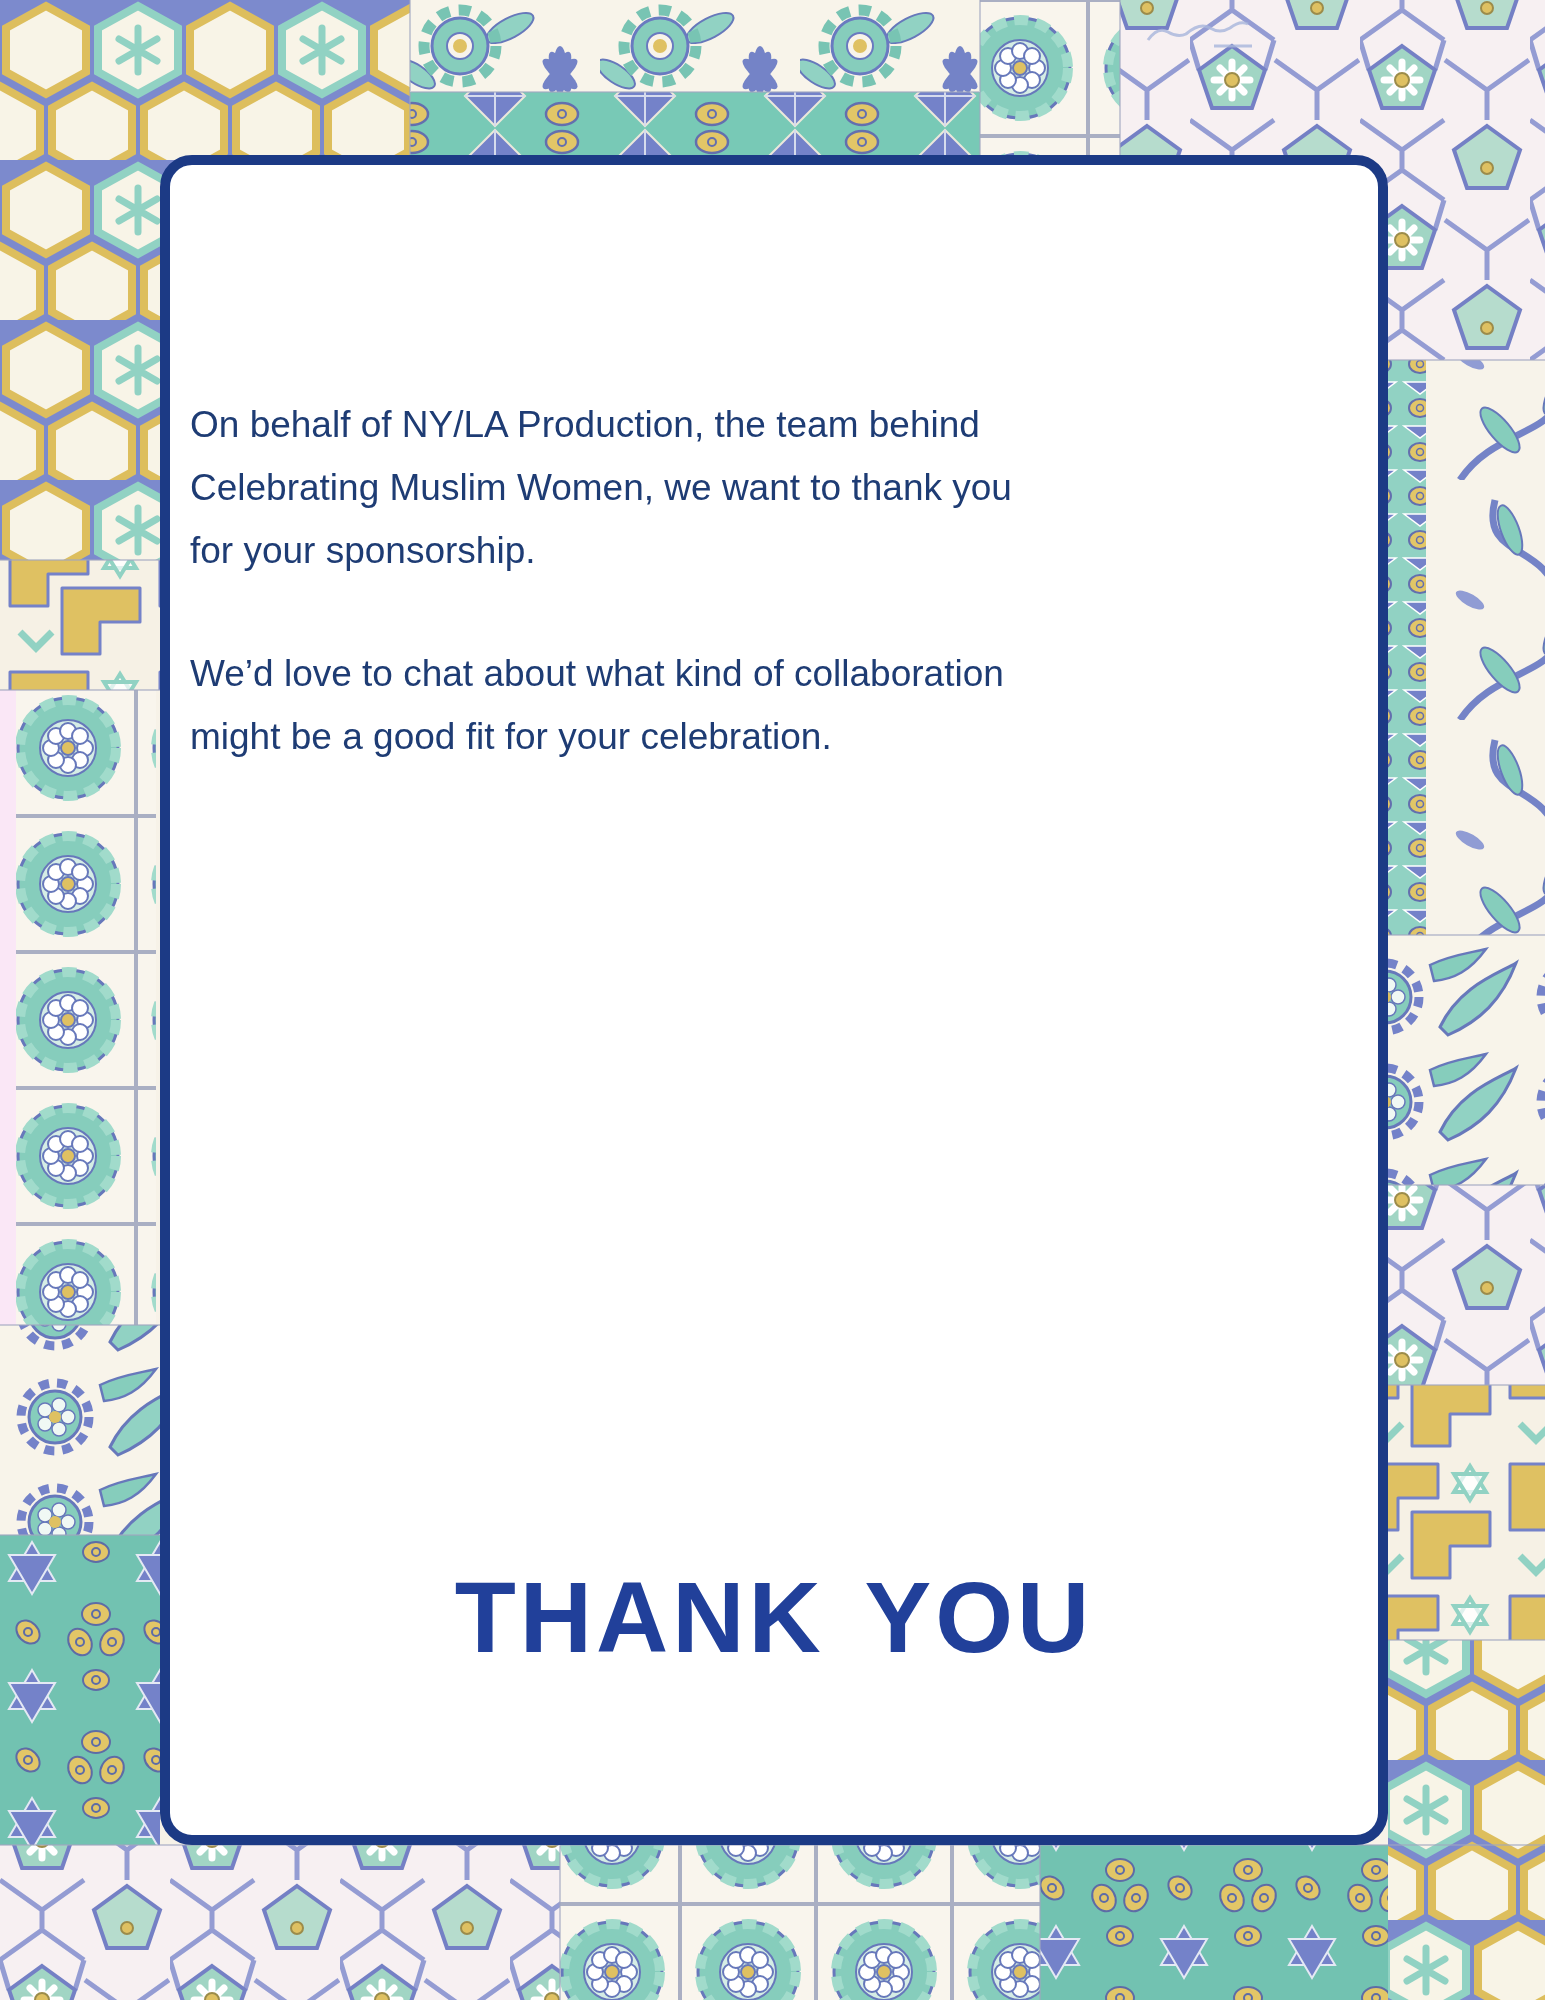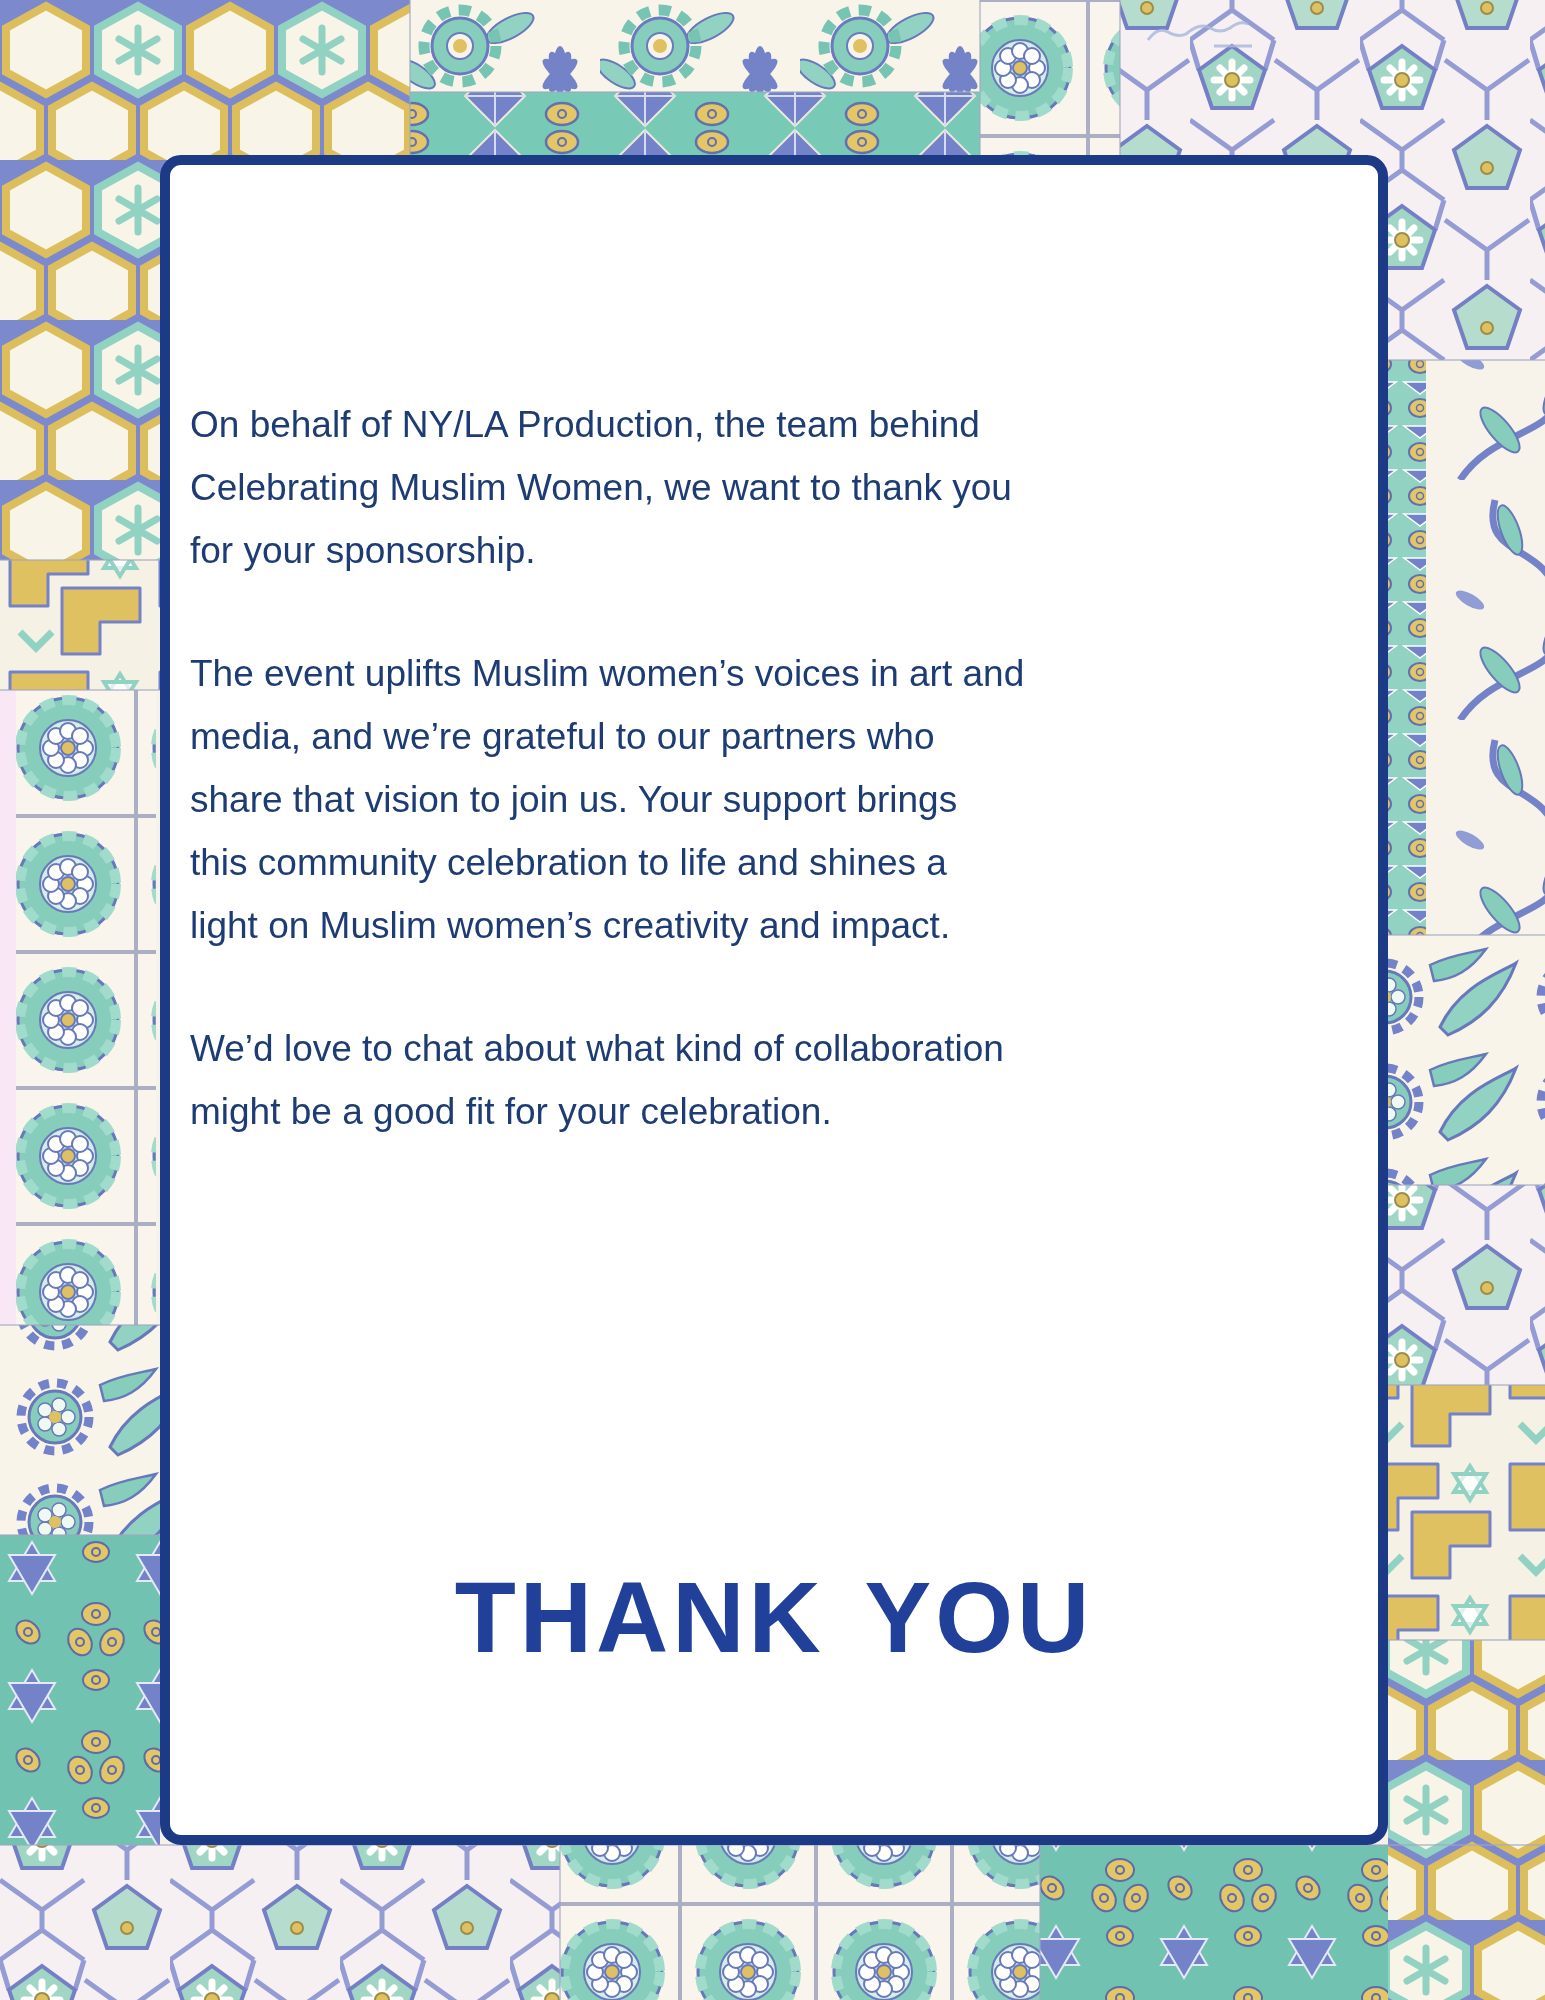--- a/index.html
+++ b/index.html
@@ -1,20 +1,20 @@
 <!DOCTYPE html>
 <html><head>
 <meta charset="utf-8">
 <style>
   html,body{margin:0;padding:0;background:#e8e4da;}
   .stage{position:relative;width:1545px;height:2000px;overflow:hidden;background:#f6f0e4;
          font-family:"Liberation Sans",sans-serif;}
   .bg{position:absolute;left:0;top:0;}
   .card{position:absolute;left:160px;top:155px;width:1208px;height:1670px;
-        background:#ffffff;border:10px solid #1c3a85;border-radius:21px;}
+        background:#ffffff;border:10px solid #1c3a85;border-radius:32px;}
   .letter{position:absolute;left:20px;top:228px;right:40px;
           font-size:37px;line-height:63px;color:#1e3c74;}
   .letter p{margin:0 0 60px 0;white-space:pre-line;}
   .thanks{position:absolute;left:0;right:0;top:1395px;margin:0;text-align:center;
           font-size:100px;font-weight:bold;letter-spacing:4px;word-spacing:10px;
           color:#21409a;}
 </style>
 </head>
 <body>
 
@@ -207,24 +207,19 @@
     <path d="M1148 40 q10 -14 20 -8 t18 2 q14 -12 24 -6 t20 0 q10 -8 18 -4 M1214 46 h38" stroke="#97a7d4" stroke-width="3" fill="none" opacity="0.8"></path>
 
     <rect x="0" y="0" width="1545" height="2000" fill="#ffffff" opacity="0.16"></rect>
   </svg>
 
   <div class="card">
     <div class="letter">
       <p>On behalf of NY/LA Production, the team behind
 Celebrating Muslim Women, we want to thank you
 for your sponsorship.</p>
-      <p>The event uplifts Muslim women’s voices in art and
-media, and we’re grateful to our partners who
-share that vision to join us. Your support brings
-this community celebration to life and shines a
-light on Muslim women’s creativity and impact.</p>
       <p>We’d love to chat about what kind of collaboration
 might be a good fit for your celebration.</p>
     </div>
     <h1 class="thanks">THANK YOU</h1>
   </div>
 
 </div>
 
 </body></html>

